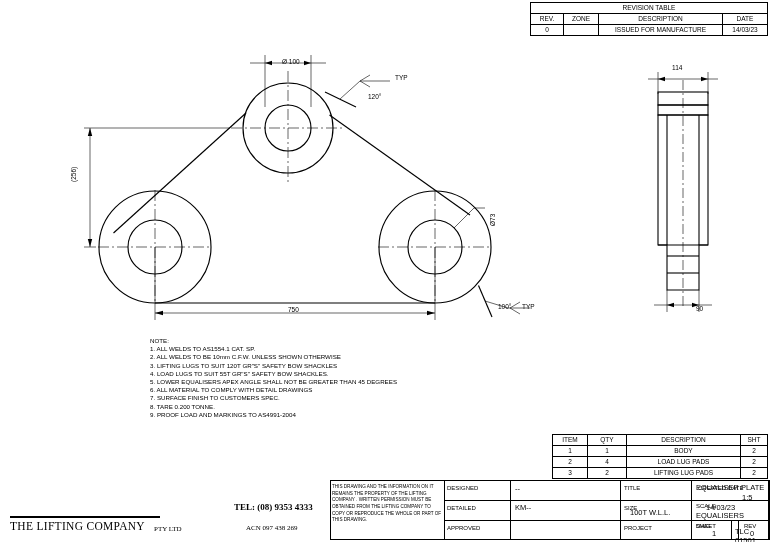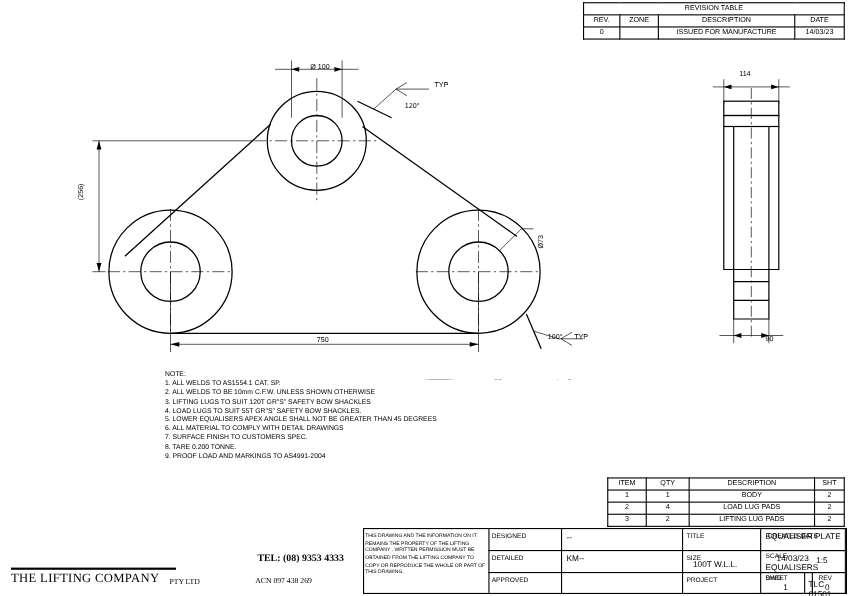--- a/index.html
+++ b/index.html
@@ -286,21 +286,21 @@
     </tr>
   </tbody>
     </table>
 </div>
 
 <div class="abs" style="left:2px;top:480px;width:328px;height:58px;">
   <div class="abs logo-sub" style="left:8px;top:40px;">THE LIFTING COMPANY</div>
   <div class="abs logo-sub2" style="left:152px;top:45px;">PTY LTD</div>
   <div class="abs" style="left:8px;top:36px;width:150px;height:2px;background:#000;"></div>
   <div class="abs tel" style="left:232px;top:22px;">TEL: (08) 9353 4333</div>
-  <div class="abs acn" style="left:230px;top:44px;">ACN 097 438 269</div>
+  <div class="abs acn" style="left:244px;top:44px;">ACN 097 438 269</div>
 </div>
 
 <div class="abs legal" style="left:332px;top:484px;width:110px;">THIS DRAWING AND THE INFORMATION ON IT REMAINS THE PROPERTY OF THE LIFTING COMPANY . WRITTEN PERMISSION MUST BE OBTAINED FROM THE LIFTING COMPANY TO COPY OR REPRODUCE THE WHOLE OR PART OF THIS DRAWING.</div>
 
 <div class="abs" id="title-block">
 
   <div class="abs" style="left:113px;top:0;width:1px;height:58px;background:#000;"></div>
   <div class="abs" style="left:179px;top:0;width:1px;height:58px;background:#000;"></div>
   <div class="abs" style="left:289px;top:0;width:1px;height:58px;background:#000;"></div>
   <div class="abs" style="left:360px;top:0;width:1px;height:58px;background:#000;"></div>
@@ -317,21 +317,21 @@
   <div class="tb-cell tb-v" style="left:184px;top:43px;"></div>
 
   <div class="tb-cell" style="left:293px;top:4px;">TITLE</div>
   <div class="tb-cell tb-v" style="left:365px;top:3px;">EQUALISER PLATE</div>
   <div class="tb-cell" style="left:293px;top:24px;">SIZE</div>
   <div class="tb-cell tb-v" style="left:299px;top:28px;">100T W.L.L.</div>
   <div class="tb-cell" style="left:293px;top:44px;">PROJECT</div>
   <div class="tb-cell tb-v" style="left:365px;top:31px;">EQUALISERS</div>
 
   <div class="tb-cell" style="left:365px;top:22px;">SCALE</div>
-  <div class="tb-cell tb-v" style="left:411px;top:25px;">1:5</div>
+  <div class="tb-cell tb-v" style="left:411px;top:13px;">1:5</div>
   <div class="tb-cell" style="left:365px;top:42px;">DWG</div>
   <div class="tb-cell tb-v" style="left:404px;top:47px;">TLC 01501</div>
 </div>
 
 <div class="abs" style="left:690px;top:480px;width:78px;height:58px;border:1px solid #000;border-left:none;">
   <div class="abs" style="left:0;top:19px;width:78px;height:1px;background:#000;"></div>
   <div class="abs" style="left:0;top:39px;width:78px;height:1px;background:#000;"></div>
   <div class="abs" style="left:48px;top:39px;width:1px;height:19px;background:#000;"></div>
   <div class="tb-cell" style="left:8px;top:4px;">CREATED DATE</div>
   <div class="tb-cell tb-v" style="left:16px;top:23px;">14/03/23</div>

